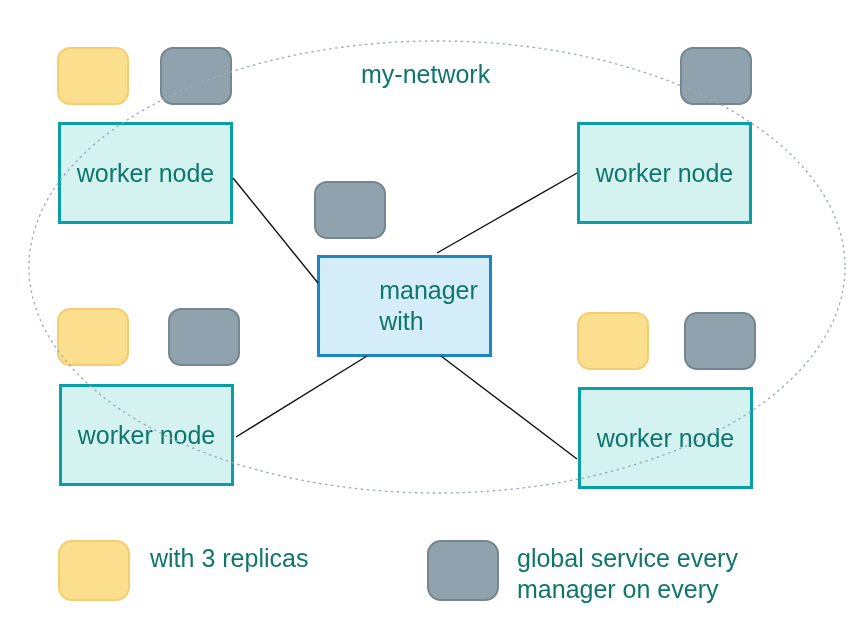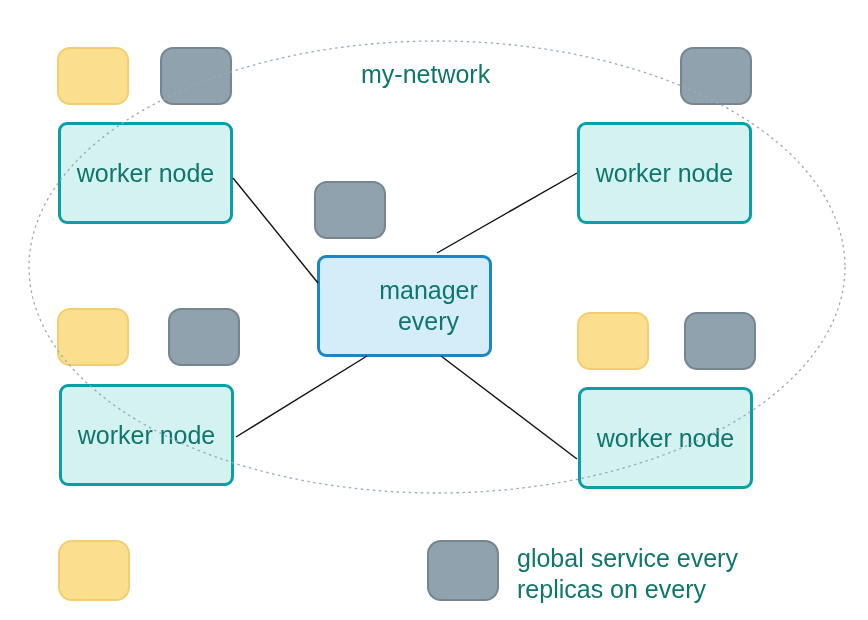--- a/index.html
+++ b/index.html
@@ -18,25 +18,24 @@
     width: 868px; height: 620px;
     z-index: 5;
     pointer-events: none;
   }
   .node {
     position: absolute;
     box-sizing: border-box;
     display: flex;
     align-items: center;
     justify-content: center;
-    text-align: center;
+    text-align: left;
     font-size: 25px;
     line-height: 31px;
     z-index: 2;
-    border-radius: 9px;
   }
   .worker {
     width: 175px; height: 102px;
     background: #D3F2F0;
     border: 3px solid #0A9FA7;
   }
   .manager {
     width: 175px; height: 102px;
     background: #D5EDF9;
     border: 3px solid #1A86C8;
@@ -97,27 +96,28 @@
   <div class="node worker" style="left:59px;  top:384px;">
     <span>worker node</span>
   </div>
   <div class="node worker" style="left:578px; top:387px;">
     <span>worker node</span>
   </div>
 
   <div class="node manager" style="left:317px; top:255px;padding-left:48px;">
     <span>
       <div>manager</div>
-      <div>every</div>
+      <div>with</div>
     </span>
   </div>
 
   <div class="sq yellow legend-size" style="left:58px; top:540px;"></div>
   <div class="legend-text" style="left:150px; top:543px;">
+    <div>with 3 replicas</div>
   </div>
 
   <div class="sq gray legend-size" style="left:427px; top:540px;"></div>
   <div class="legend-text" style="left:517px; top:543px;">
     <div>global service every</div>
-    <div>replicas on every</div>
+    <div>manager on every</div>
   </div>
 
 </div>
 
 </body></html>

